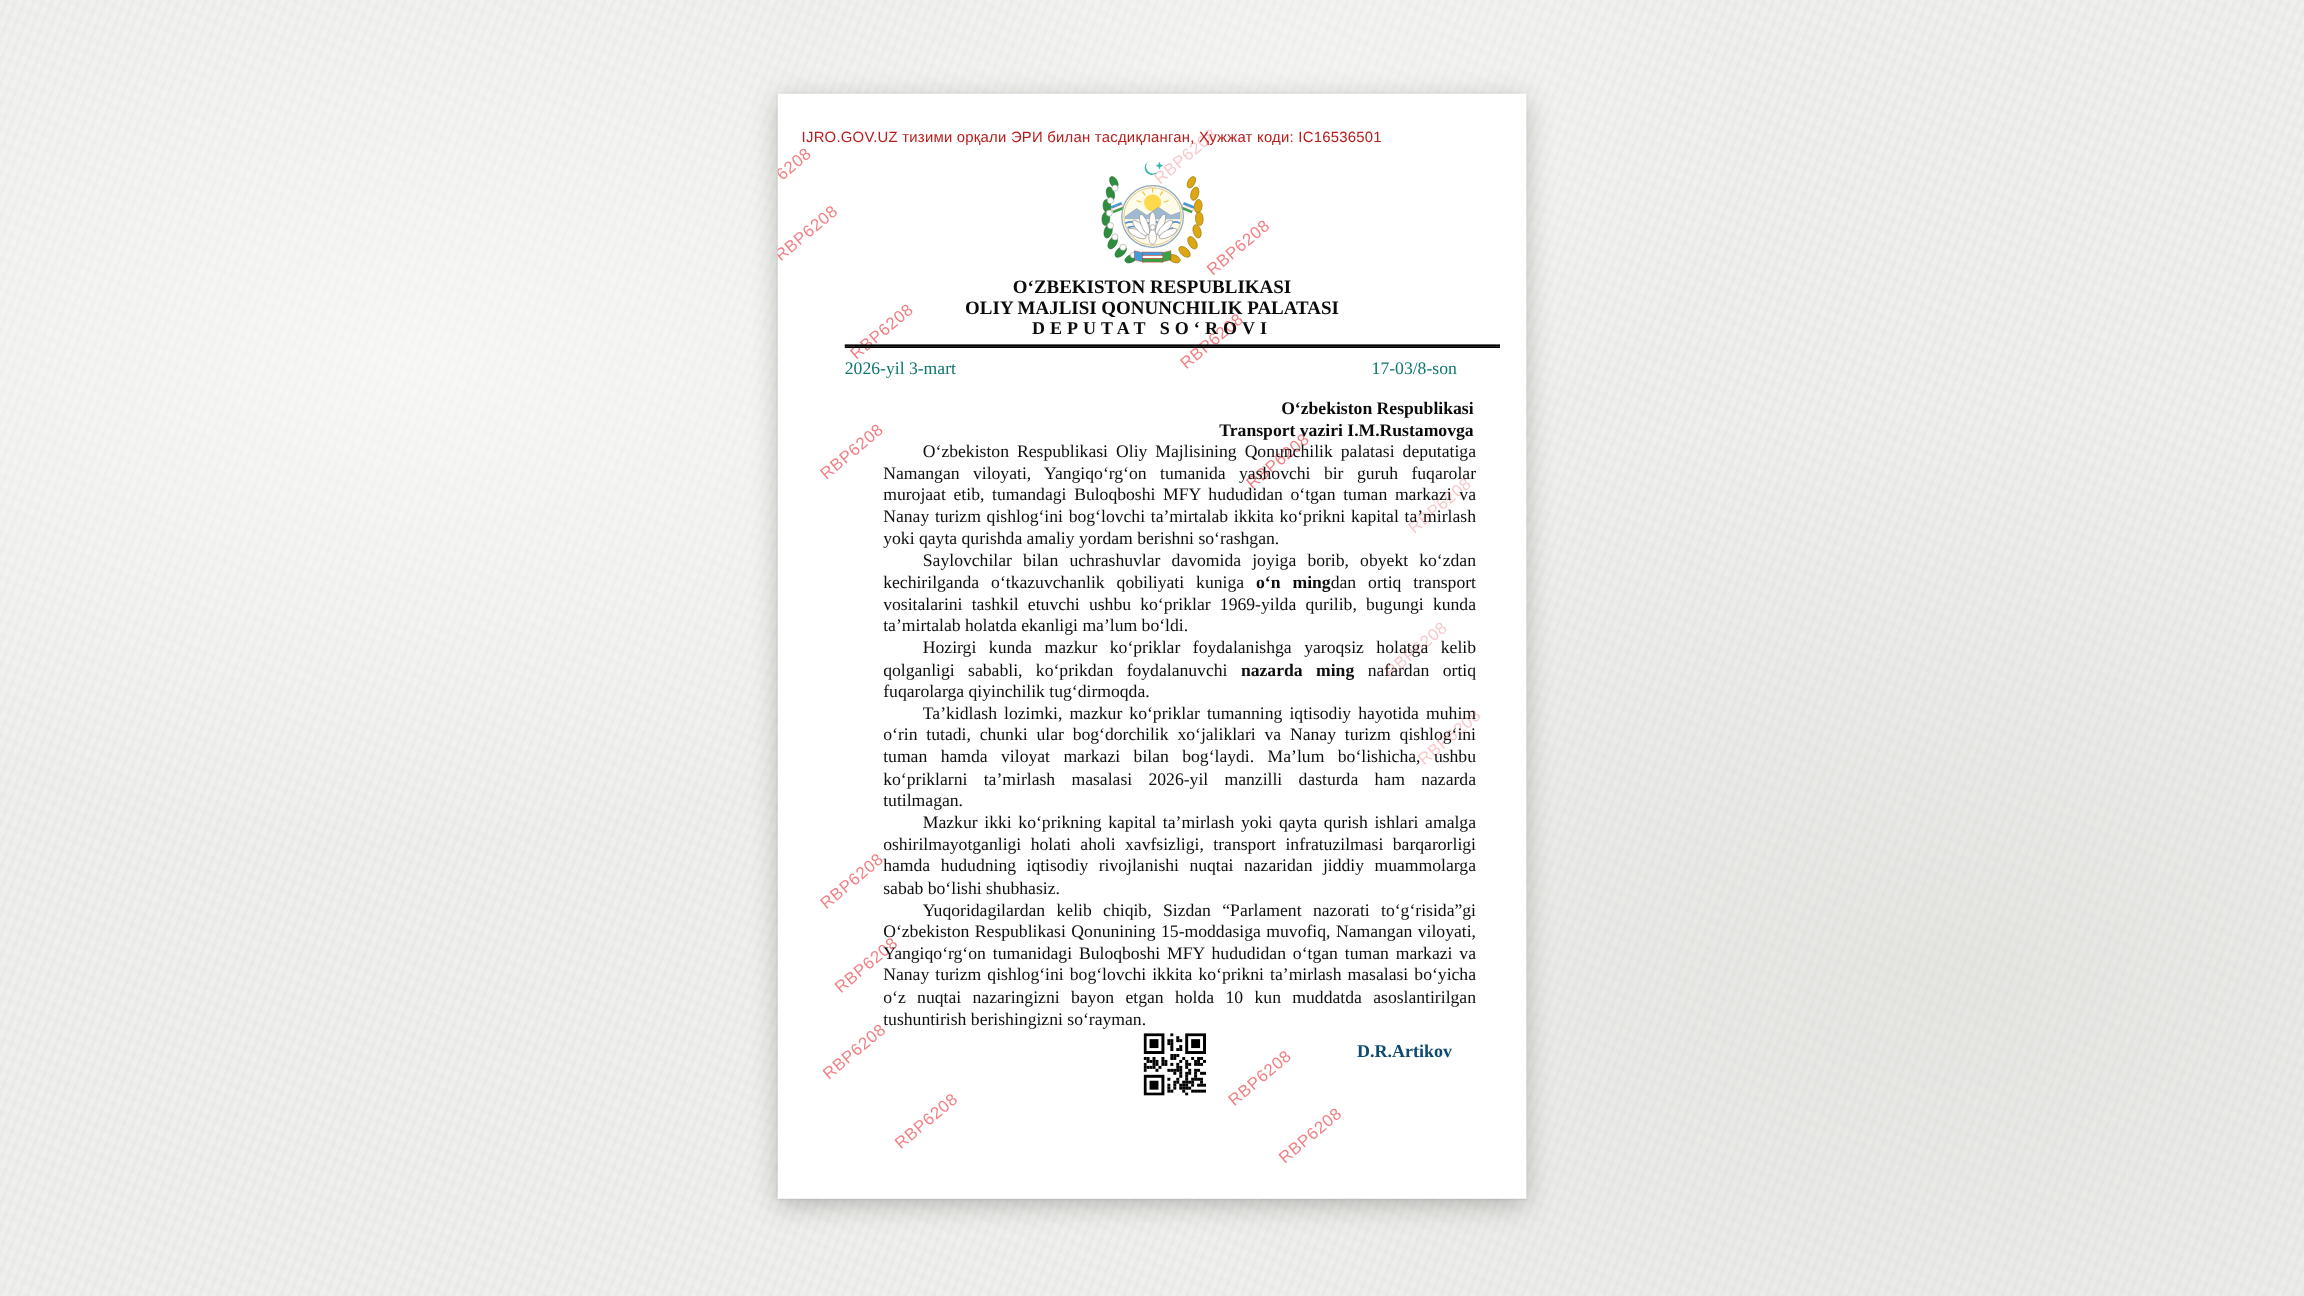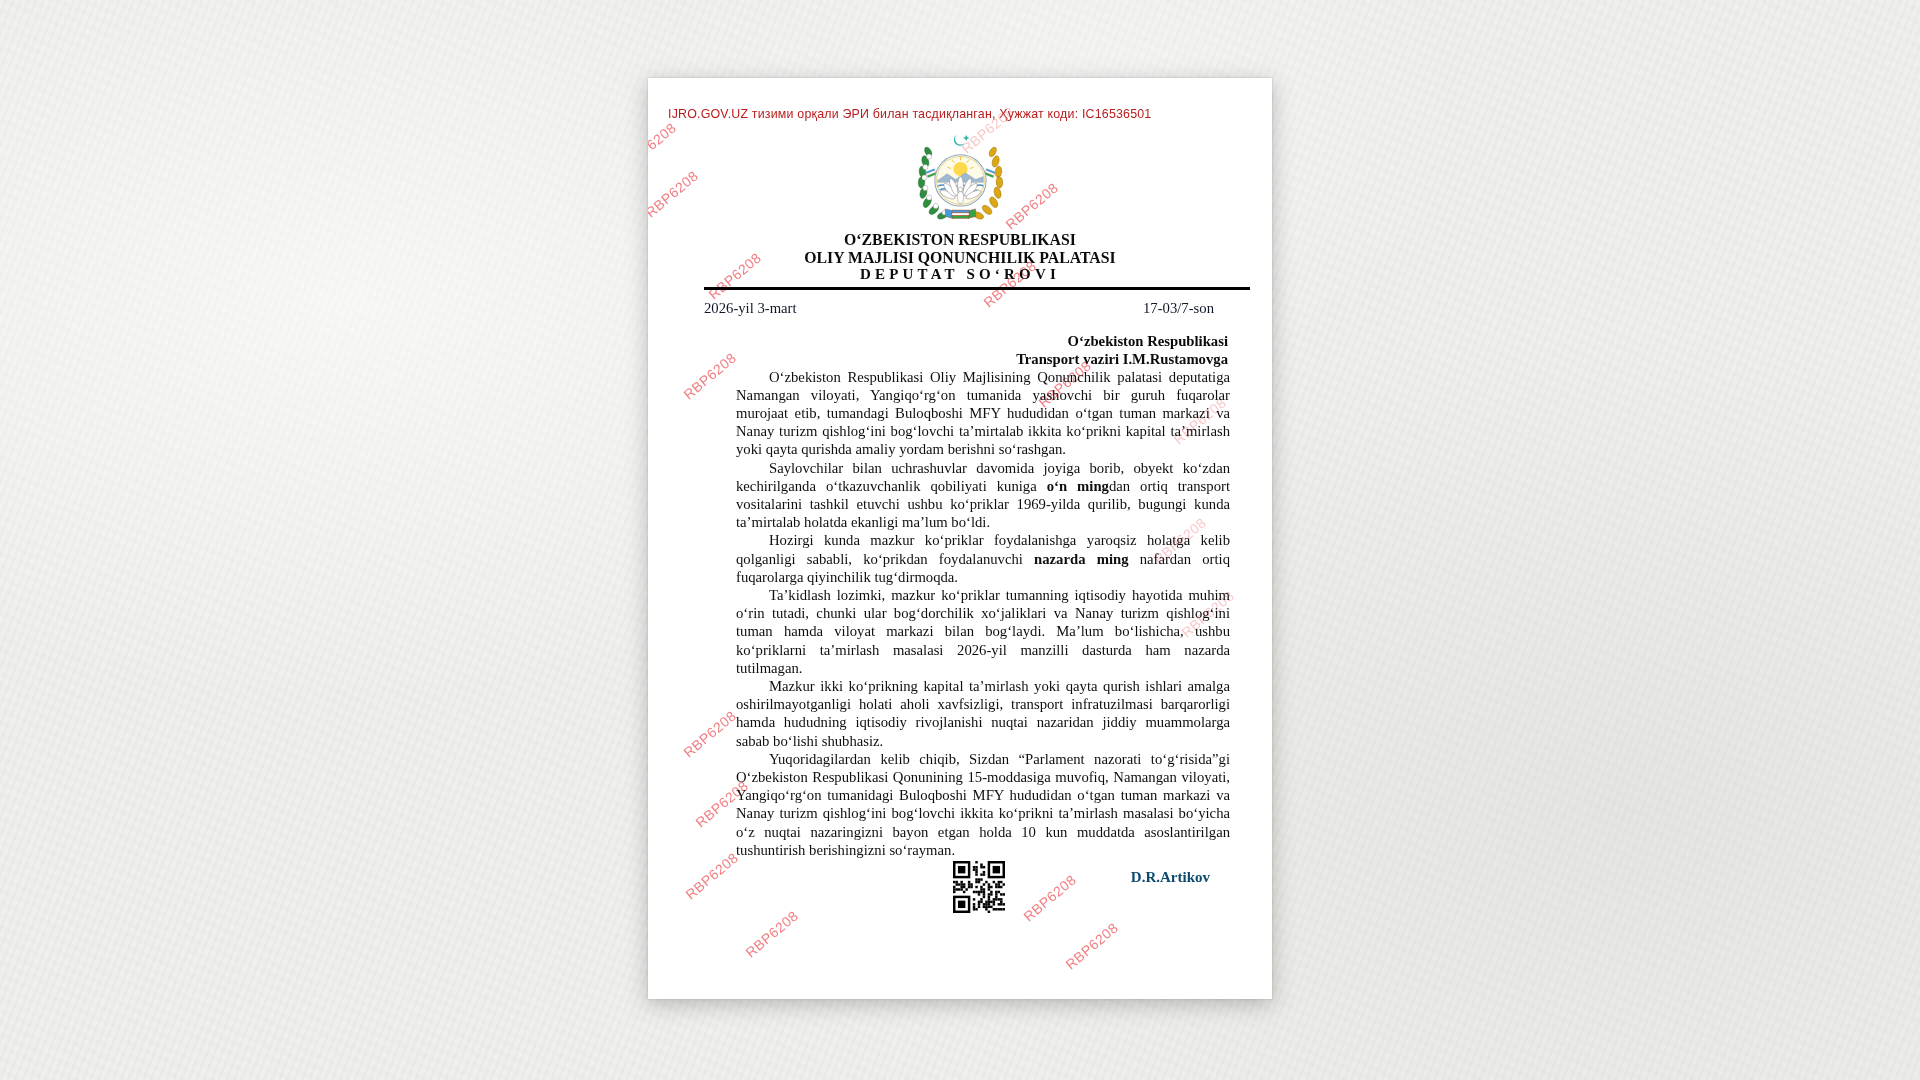--- a/index.html
+++ b/index.html
@@ -37,21 +37,21 @@
   }
   
   .emblem { width:95px; height:95px; margin:10px auto 0; }
   .emblem svg { display:block; width:95px; height:95px; }
   
   .hdr { text-align:center; margin-top:5px; color:#0b0b0b; }
   .hdr-line { font-weight:bold; font-size:15.8px; line-height:17.5px; }
   .hdr-line.spaced { font-size:15px; letter-spacing:4.2px; }
   .rule { margin:3px 22px 0 56px; height:3px; border-top:2.4px solid #000; border-bottom:1.1px solid #000; }
   
-  .meta { display:flex; justify-content:space-between; margin:9px 58px 0 56px; font-size:14.7px; line-height:19px; color:#0f172a; }
+  .meta { display:flex; justify-content:space-between; margin:9px 58px 0 56px; font-size:14.7px; line-height:19px; color:#0f766e; }
   
   .recipient { margin:14px 44px 0 0; text-align:right; font-weight:bold; font-size:14.7px; line-height:18px; color:#0b0b0b; }
   
   .body-col { margin:0 42px 0 88px; color:#0e0e0e; }
   .salutation { margin-top:16px; text-indent:30px; font-weight:bold; font-size:14.7px; line-height:18px; }
   .para { font-size:14.7px; line-height:18.2px; text-align:justify; text-indent:33px; }
   .para.first { }
   
   .sig-row { position:relative; height:80px; margin:2px 42px 0 88px; }
   .qr { position:absolute; left:217px; top:0; width:52px; height:52px; }
@@ -178,21 +178,21 @@
       <div class="hdr">
         <div class="hdr-line">O‘ZBEKISTON RESPUBLIKASI</div>
         <div class="hdr-line">OLIY MAJLISI QONUNCHILIK PALATASI</div>
         <div class="hdr-line spaced">DEPUTAT SO‘ROVI</div>
       </div>
 
       <div class="rule"></div>
 
       <div class="meta">
         <span>2026-yil 3-mart</span>
-        <span>17-03/7-son</span>
+        <span>17-03/8-son</span>
       </div>
 
       <div class="recipient">
         <div>O‘zbekiston Respublikasi</div>
         <div>Transport vaziri I.M.Rustamovga</div>
       </div>
 
       <div class="body-col">
         <p class="para first">O‘zbekiston Respublikasi Oliy Majlisining Qonunchilik palatasi deputatiga Namangan viloyati, Yangiqo‘rg‘on tumanida yashovchi bir guruh fuqarolar murojaat etib, tumandagi Buloqboshi MFY hududidan o‘tgan tuman markazi va Nanay turizm qishlog‘ini bog‘lovchi ta’mirtalab ikkita ko‘prikni kapital ta’mirlash yoki qayta qurishda amaliy yordam berishni so‘rashgan.</p>
         <p class="para"><span>Saylovchilar bilan uchrashuvlar davomida joyiga borib, obyekt ko‘zdan kechirilganda o‘tkazuvchanlik qobiliyati kuniga </span><b>o‘n ming</b><span>dan ortiq transport vositalarini tashkil etuvchi ushbu ko‘priklar 1969-yilda qurilib, bugungi kunda ta’mirtalab holatda ekanligi ma’lum bo‘ldi.</span></p>

